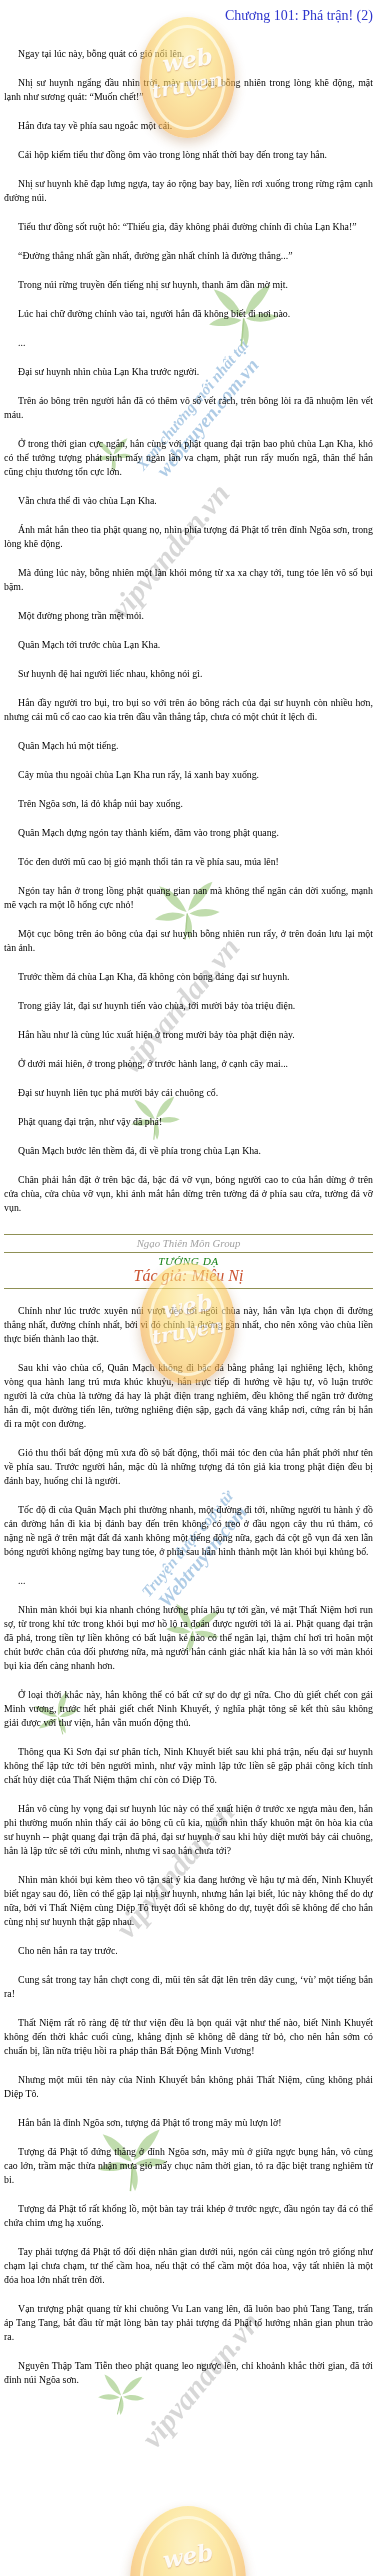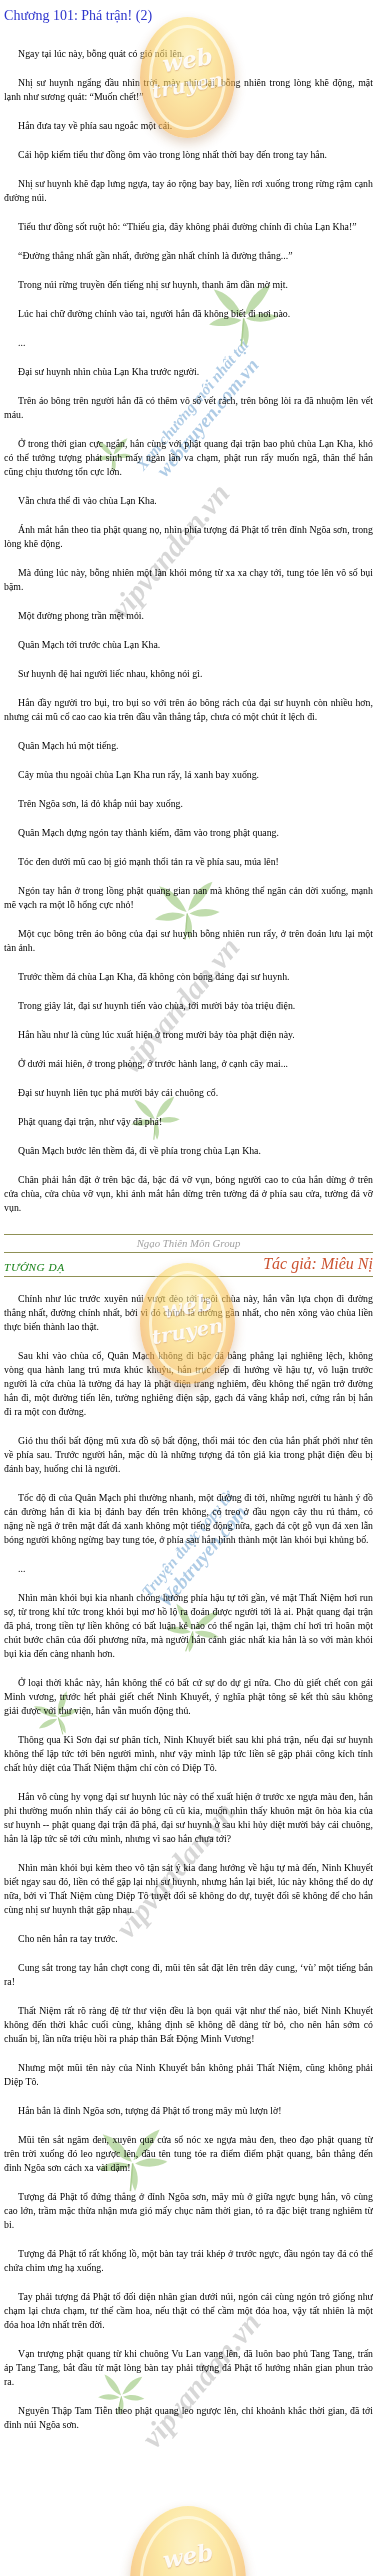--- a/index.html
+++ b/index.html
@@ -2,29 +2,29 @@
 <html style="font-size:8.2px"><head>
 <meta charset="utf-8">
 <style>
   html,body{margin:0;padding:0;background:#ffffff;}
   body{width:377px;font-family:"Liberation Serif",serif;}
   .page{position:relative;width:377px;min-height:2646px;background:#fff;overflow:hidden;}
 
   
   .content{position:relative;z-index:1;padding:0 4.1px;}
   .title{font-family:"Liberation Serif",serif;font-weight:normal;
-         font-size:14px;color:#2e35cd;text-align:left;margin:8.2px 0 23px 0;}
+         font-size:14px;color:#2e35cd;text-align:right;margin:8.2px 0 23px 0;}
   .para{font-size:9.8px;line-height:14px;color:#000;text-align:justify;
         text-indent:14px;margin:15px 0;}
 
   
   .sep-block{margin:18.5px 0 4.1px 0;}
   .rule{border:none;border-top:1px solid #8f9055;margin:2.6px 0;}
   .group-note{text-align:center;font-style:italic;font-size:10.8px;color:#a2a2a2;margin:1px 0;}
-  .book-row{display:flex;justify-content:space-between;align-items:flex-end;margin:1.5px 0;}
+  .book-row{display:flex;justify-content:space-between;align-items:center;margin:1.5px 0;flex-direction:column;}
   .book-title{font-style:italic;font-size:11.3px;color:#168016;letter-spacing:0.5px;}
   .book-author{font-style:italic;font-size:16px;color:#cb5331;}
 
   
   .wm-under{position:absolute;inset:0;z-index:0;pointer-events:none;}
   .wm-over{position:absolute;inset:0;z-index:2;pointer-events:none;}
 
   .coin{position:absolute;border-radius:50%;opacity:.6;
         background:radial-gradient(ellipse at 50% 28%,#fdeaa0 0%,#fbd96a 35%,#f6b94e 65%,#ee9740 85%,#e5823a 100%);
         box-shadow:0 5.2px 11.3px rgba(150,90,30,.45),0 0 0 2.1px rgba(255,255,255,.55);}
@@ -228,21 +228,20 @@
         <p class="para">Nhìn màn khói bụi kia nhanh chóng hướng phía hậu tự tới gần, vẻ mặt Thất Niệm hơi run sợ, từ trong khí tức trong khói bụi mơ hồ lộ ra đoán được người tới là ai. Phật quang đại trận đã phá, trong tiền tự liền không có bất luận kẻ nào có thể ngăn lại, thậm chí hơi trì hoãn một chút bước chân của đối phương nữa, mà người hắn cảnh giác nhất kia hẳn là so với màn khói bụi kia đến càng nhanh hơn.</p>
         <p class="para">Ở loại thời khắc này, hắn không thể có bất cứ sự do dự gì nữa. Cho dù giết chết con gái Minh vương, trước hết phải giết chết Ninh Khuyết, ý nghĩa phật tông sẽ kết thù sâu không giải được với thư viện, hắn vẫn muốn động thủ.</p>
         <p class="para">Thông qua Kì Sơn đại sư phân tích, Ninh Khuyết biết sau khi phá trận, nếu đại sư huynh không thể lập tức tới bên người mình, như vậy mình lập tức liền sẽ gặp phải công kích tính chất hủy diệt của Thất Niệm thậm chí còn có Diệp Tô.</p>
         <p class="para">Hắn vô cùng hy vọng đại sư huynh lúc này có thể xuất hiện ở trước xe ngựa màu đen, hắn phi thường muốn nhìn thấy cái áo bông cũ cũ kia, muốn nhìn thấy khuôn mặt ôn hòa kia của sư huynh -- phật quang đại trận đã phá, đại sư huynh ở sau khi hủy diệt mười bảy cái chuông, hẳn là lập tức sẽ tới cứu mình, nhưng vì sao hắn chưa tới?</p>
         <p class="para">Nhìn màn khói bụi kèm theo vô tận sát ý kia đang hướng về hậu tự mà đến, Ninh Khuyết biết ngay sau đó, liền có thể gặp lại nhị sư huynh, nhưng hắn lại biết, lúc này không thể do dự nữa, bởi vì Thất Niệm cùng Diệp Tô tuyệt đối sẽ không do dự, tuyệt đối sẽ không để cho hắn cùng nhị sư huynh thật gặp nhau.</p>
         <p class="para">Cho nên hắn ra tay trước.</p>
         <p class="para">Cung sắt trong tay hắn chợt cong đi, mũi tên sắt đặt lên trên dây cung, ‘vù’ một tiếng bắn ra!</p>
         <p class="para">Thất Niệm rất rõ ràng đệ tử thư viện đều là bọn quái vật như thế nào, biết Ninh Khuyết không đến thời khắc cuối cùng, khẳng định sẽ không dễ dàng từ bỏ, cho nên hắn sớm có chuẩn bị, lần nữa triệu hồi ra pháp thân Bất Động Minh Vương!</p>
         <p class="para">Nhưng một mũi tên này của Ninh Khuyết bắn không phải Thất Niệm, cũng không phải Diệp Tô.</p>
         <p class="para">Hắn bắn là đỉnh Ngõa sơn, tượng đá Phật tổ trong mây mù lượn lờ!</p>
-        <p class="para">Mũi tên sắt ngăm đen, xuyên qua cửa sổ nóc xe ngựa màu đen, theo đạo phật quang từ trên trời xuống đó leo ngược lên, đầu tên tung tóe ra điểm điểm phật quang, bắn thẳng đến đỉnh Ngõa sơn cách xa vài dặm!</p>
         <p class="para">Tượng đá Phật tổ đứng thẳng ở đỉnh Ngõa sơn, mây mù ở giữa ngực bụng hắn, vô cùng cao lớn, trầm mặc thừa nhận mưa gió mấy chục năm thời gian, tỏ ra đặc biệt trang nghiêm từ bi.</p>
         <p class="para">Tượng đá Phật tổ rất khổng lồ, một bàn tay trái khép ở trước ngực, đầu ngón tay đá có thể chứa chim ưng hạ xuống.</p>
         <p class="para">Tay phải tượng đá Phật tổ đối diện nhân gian dưới núi, ngón cái cùng ngón trỏ giống như chạm lại chưa chạm, tư thế cầm hoa, nếu thật có thể cầm một đóa hoa, vậy tất nhiên là một đóa hoa lớn nhất trên đời.</p>
         <p class="para">Vạn trượng phật quang từ khi chuông Vu Lan vang lên, đã luôn bao phủ Tang Tang, trấn áp Tang Tang, bắt đầu từ mặt lòng bàn tay phải tượng đá Phật tổ hướng nhân gian phun trào ra.</p>
         <p class="para">Nguyên Thập Tam Tiễn theo phật quang leo ngược lên, chỉ khoảnh khắc thời gian, đã tới đỉnh núi Ngõa sơn.</p>
       </div>
   </div>
 
   <div class="wm-over">
     <div class="coin" style="left:140px;top:17px;width:95px;height:121px;">

